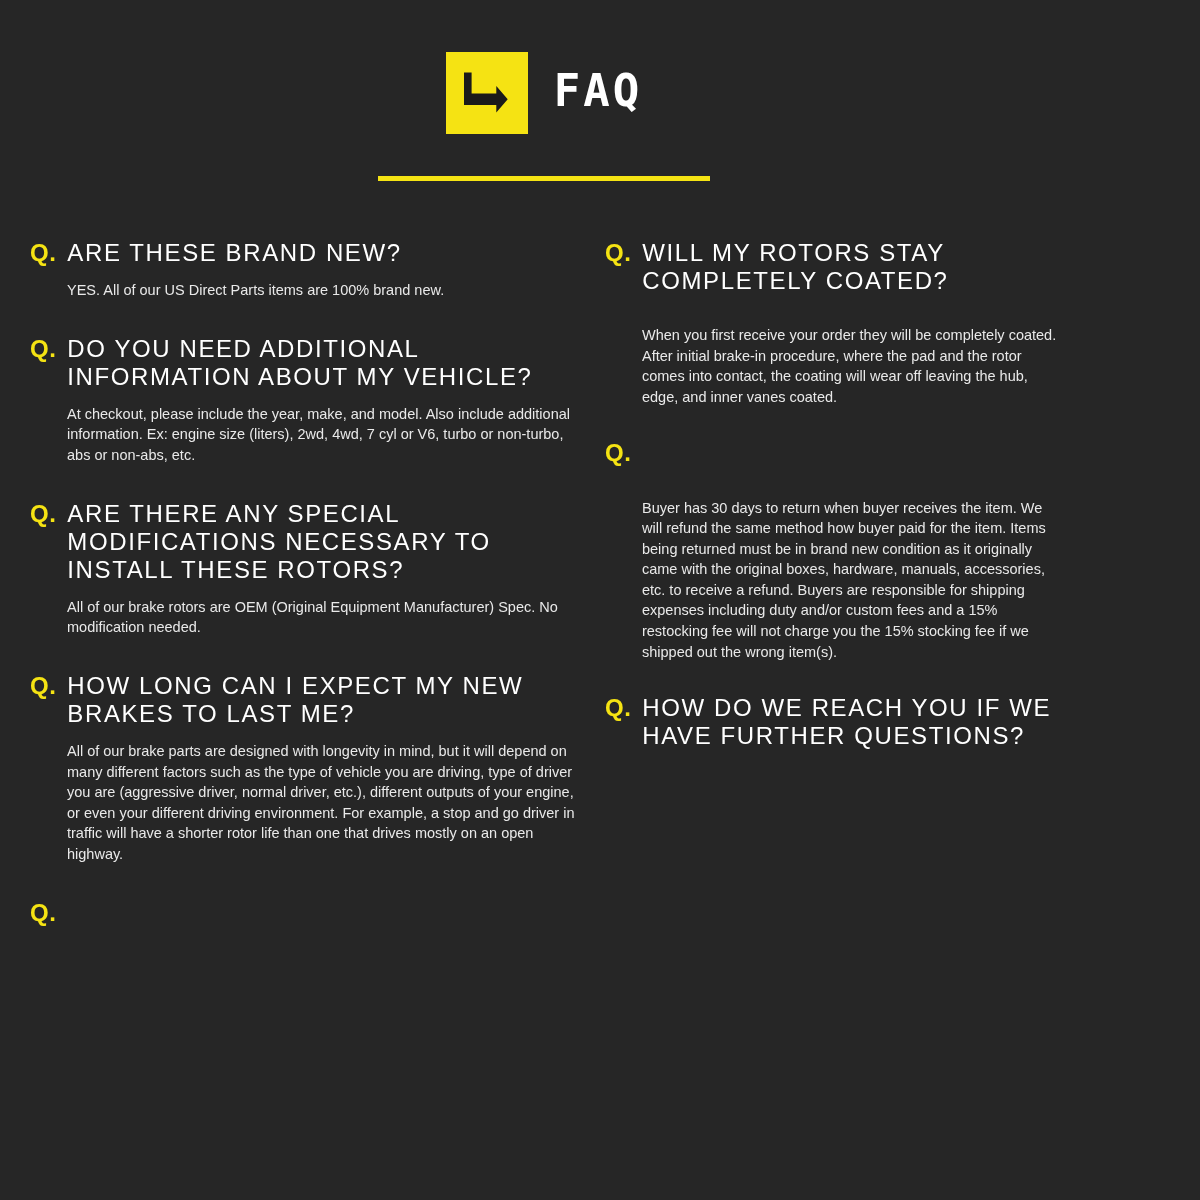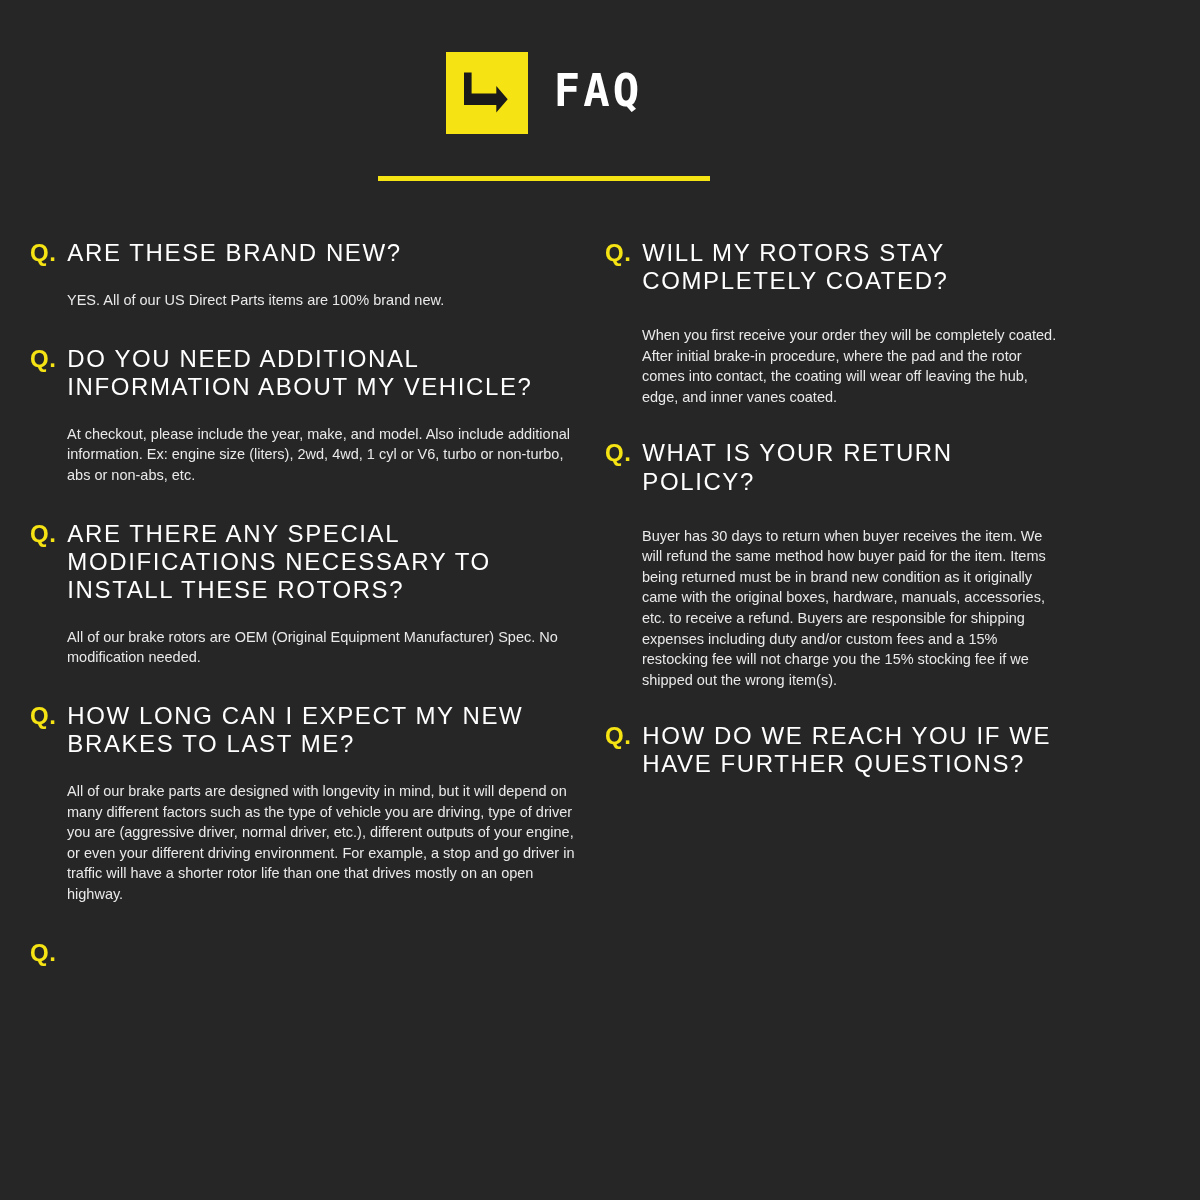--- a/index.html
+++ b/index.html
@@ -104,21 +104,21 @@
     font-weight: normal;
     font-size: 24px;
     line-height: 1.17;
     letter-spacing: 1.6px;
     text-transform: uppercase;
   }
   .a-text {
     color: #e9e9e9;
     font-size: 14.5px;
     line-height: 1.42;
-    margin-top: 23px;
+    margin-top: 13px;
     padding-left: 37px;
   }
 
   
   .col-right .qa { margin-bottom: 32px; }
   .col-right .a-text { margin-top: 30px; }
 </style>
 </head>
 <body>
 
@@ -149,21 +149,21 @@
           <span class="q-text">ARE THESE BRAND NEW?</span>
         </div>
         <div class="a-text">YES. All of our US Direct Parts items are 100% brand new.</div>
       </div>
 
       <div class="qa">
         <div class="q-line">
           <span class="q-mark">Q.</span>
           <span class="q-text">DO YOU NEED ADDITIONAL INFORMATION ABOUT MY VEHICLE?</span>
         </div>
-        <div class="a-text">At checkout, please include the year, make, and model. Also include additional information. Ex: engine size (liters), 2wd, 4wd, 1 cyl or V6, turbo or non-turbo, abs or non-abs, etc.</div>
+        <div class="a-text">At checkout, please include the year, make, and model. Also include additional information. Ex: engine size (liters), 2wd, 4wd, 7 cyl or V6, turbo or non-turbo, abs or non-abs, etc.</div>
       </div>
 
       <div class="qa">
         <div class="q-line">
           <span class="q-mark">Q.</span>
           <span class="q-text">ARE THERE ANY SPECIAL MODIFICATIONS NECESSARY TO INSTALL THESE ROTORS?</span>
         </div>
         <div class="a-text">All of our brake rotors are OEM (Original Equipment Manufacturer) Spec. No modification needed.</div>
       </div>
 
@@ -189,21 +189,20 @@
         <div class="q-line">
           <span class="q-mark">Q.</span>
           <span class="q-text">WILL MY ROTORS STAY COMPLETELY COATED?</span>
         </div>
         <div class="a-text">When you first receive your order they will be completely coated. After initial brake-in procedure, where the pad and the rotor comes into contact, the coating will wear off leaving the hub, edge, and inner vanes coated.</div>
       </div>
 
       <div class="qa">
         <div class="q-line">
           <span class="q-mark">Q.</span>
-          <span class="q-text">WHAT IS YOUR RETURN POLICY?</span>
         </div>
         <div class="a-text">Buyer has 30 days to return when buyer receives the item. We will refund the same method how buyer paid for the item. Items being returned must be in brand new condition as it originally came with the original boxes, hardware, manuals, accessories, etc. to receive a refund. Buyers are responsible for shipping expenses including duty and/or custom fees and a 15% restocking fee will not charge you the 15% stocking fee if we shipped out the wrong item(s).</div>
       </div>
 
       <div class="qa">
         <div class="q-line">
           <span class="q-mark">Q.</span>
           <span class="q-text">HOW DO WE REACH YOU IF WE HAVE FURTHER QUESTIONS?</span>
         </div>
       </div>

